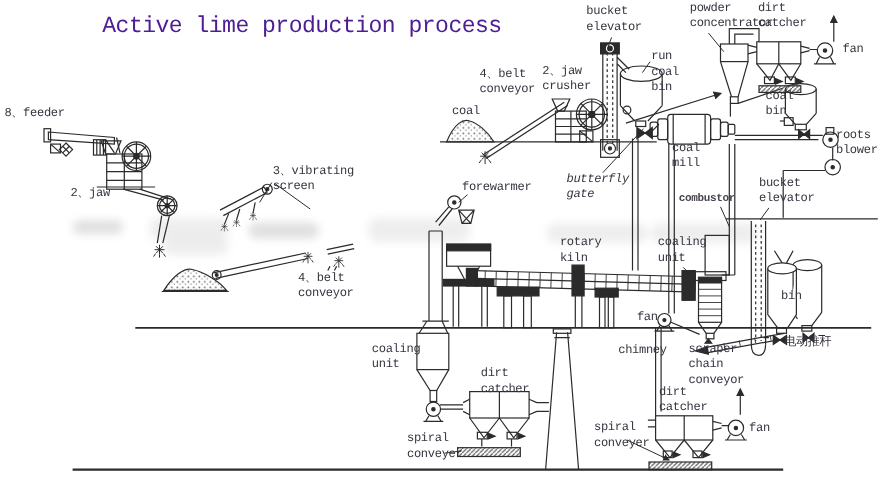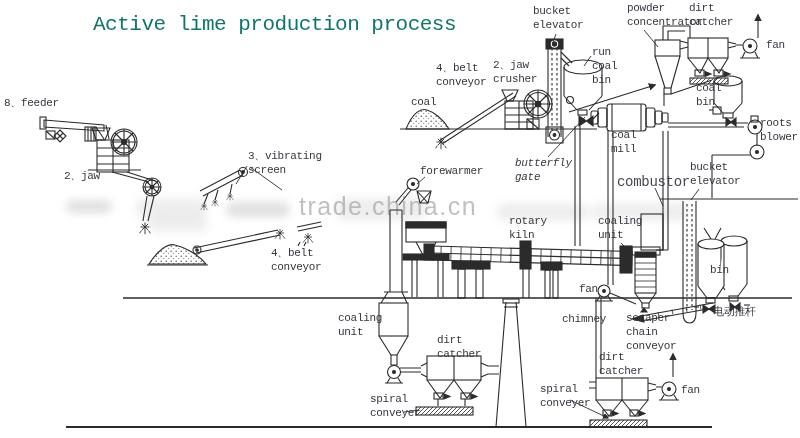--- a/index.html
+++ b/index.html
@@ -1,42 +1,41 @@
 <!DOCTYPE html>
 <html><head>
 <meta charset="utf-8">
 <style>
   html,body{margin:0;padding:0;background:#fff;width:800px;height:438px;overflow:hidden;}
   .stage{position:relative;width:800px;height:438px;background:#ffffff;
          font-family:"Liberation Mono","DejaVu Sans Mono",monospace;}
   .title{position:absolute;left:93px;top:12px;font:normal 21px/26px "Liberation Mono","DejaVu Sans Mono",monospace;
-         color:#0f766e;letter-spacing:-0.5px;white-space:nowrap;}
+         color:#4c1d95;letter-spacing:-0.5px;white-space:nowrap;}
   .lbl{position:absolute;font:normal 11px/14px "Liberation Mono","DejaVu Sans Mono",monospace;
        color:#39333f;white-space:pre-line;letter-spacing:-0.3px;}
-  .lbl.small{font-size:14px;line-height:12px;color:#4a4450;}
+  .lbl.small{font-size:10px;line-height:12px;color:#4a4450;font-weight:bold;}
   .watermark{position:absolute;left:299px;top:192px;font:normal 25px/28px "Liberation Sans","DejaVu Sans",sans-serif;
        color:#9b9b9b;opacity:.62;letter-spacing:1.5px;white-space:nowrap;}
   .smudge{position:absolute;background:#8a8a8a;opacity:.14;filter:blur(4px);border-radius:8px;}
   .smudge.dark{opacity:.26;}
   svg{position:absolute;left:0;top:0;}
 </style>
 </head>
 <body>
 
 <div class="stage">
 
   <div class="smudge dark" style="left:66px;top:200px;width:46px;height:13px"></div>
   <div class="smudge" style="left:136px;top:198px;width:72px;height:20px"></div>
   <div class="smudge" style="left:148px;top:216px;width:60px;height:16px"></div>
   <div class="smudge dark" style="left:226px;top:202px;width:64px;height:15px"></div>
   <div class="smudge" style="left:335px;top:198px;width:92px;height:22px"></div>
   <div class="smudge" style="left:497px;top:203px;width:92px;height:18px"></div>
   <div class="smudge" style="left:592px;top:203px;width:96px;height:18px"></div>
 
-  <div class="watermark">trade.china.cn</div>
 
   <svg width="800" height="438" viewBox="0 0 800 438">
     <defs>
       <pattern id="dots" width="5" height="5" patternUnits="userSpaceOnUse">
         <circle cx="1.2" cy="1.2" r="0.8" fill="#666"></circle>
           <circle cx="3.6" cy="3.4" r="0.7" fill="#999"></circle>
       </pattern>
       <pattern id="hatch" width="4" height="4" patternUnits="userSpaceOnUse">
         <path d="M0,4 L4,0" stroke="#555" stroke-width="1"></path>
       </pattern>

